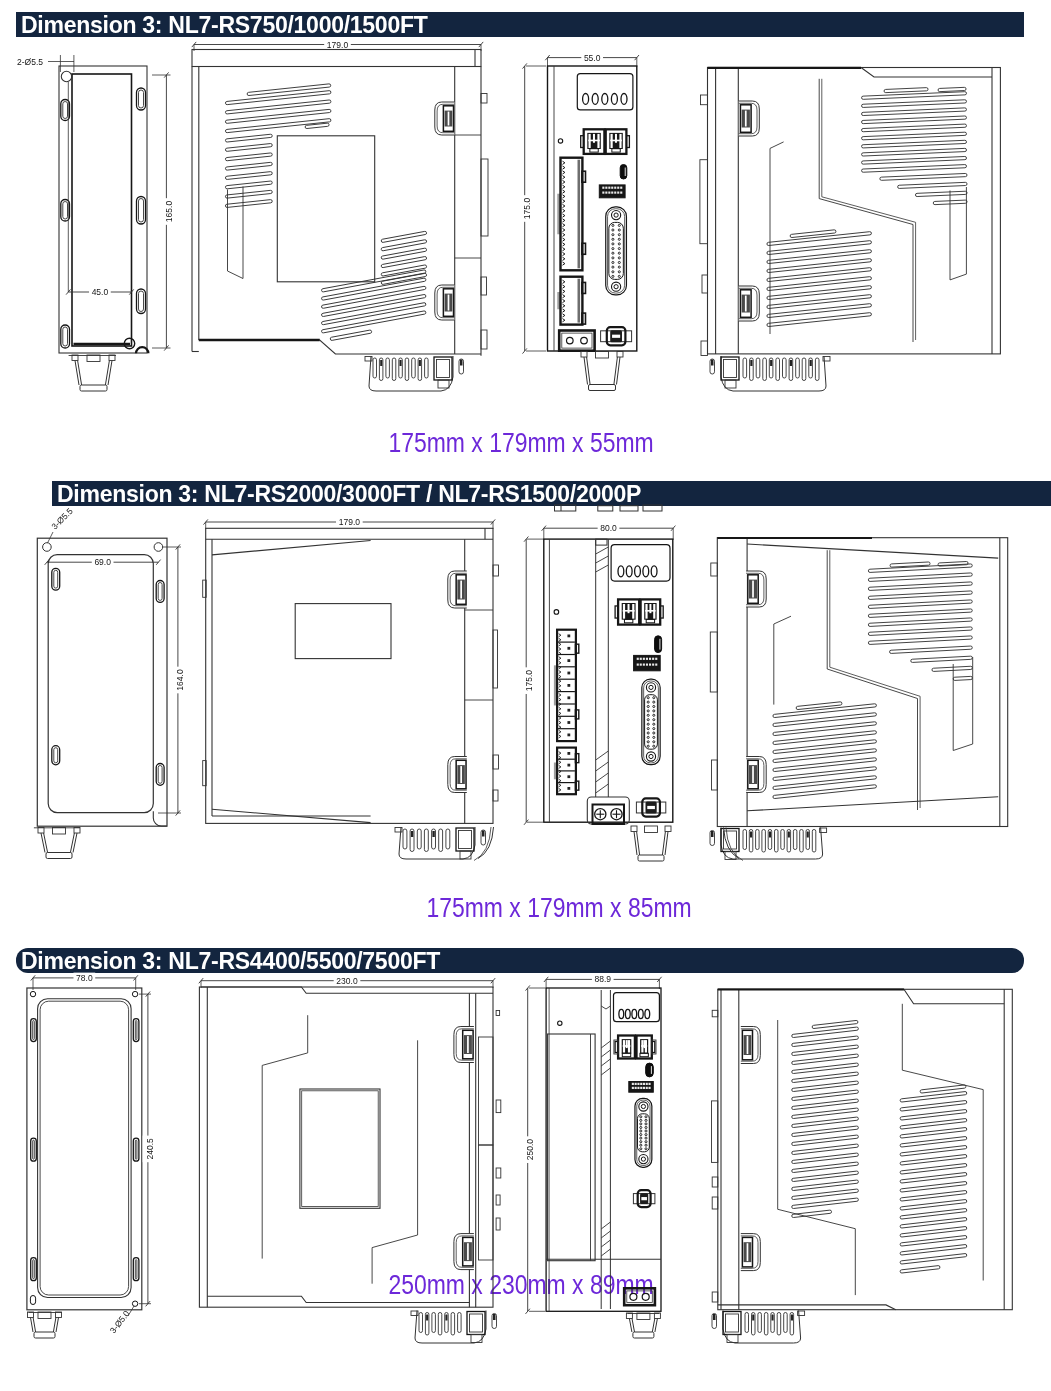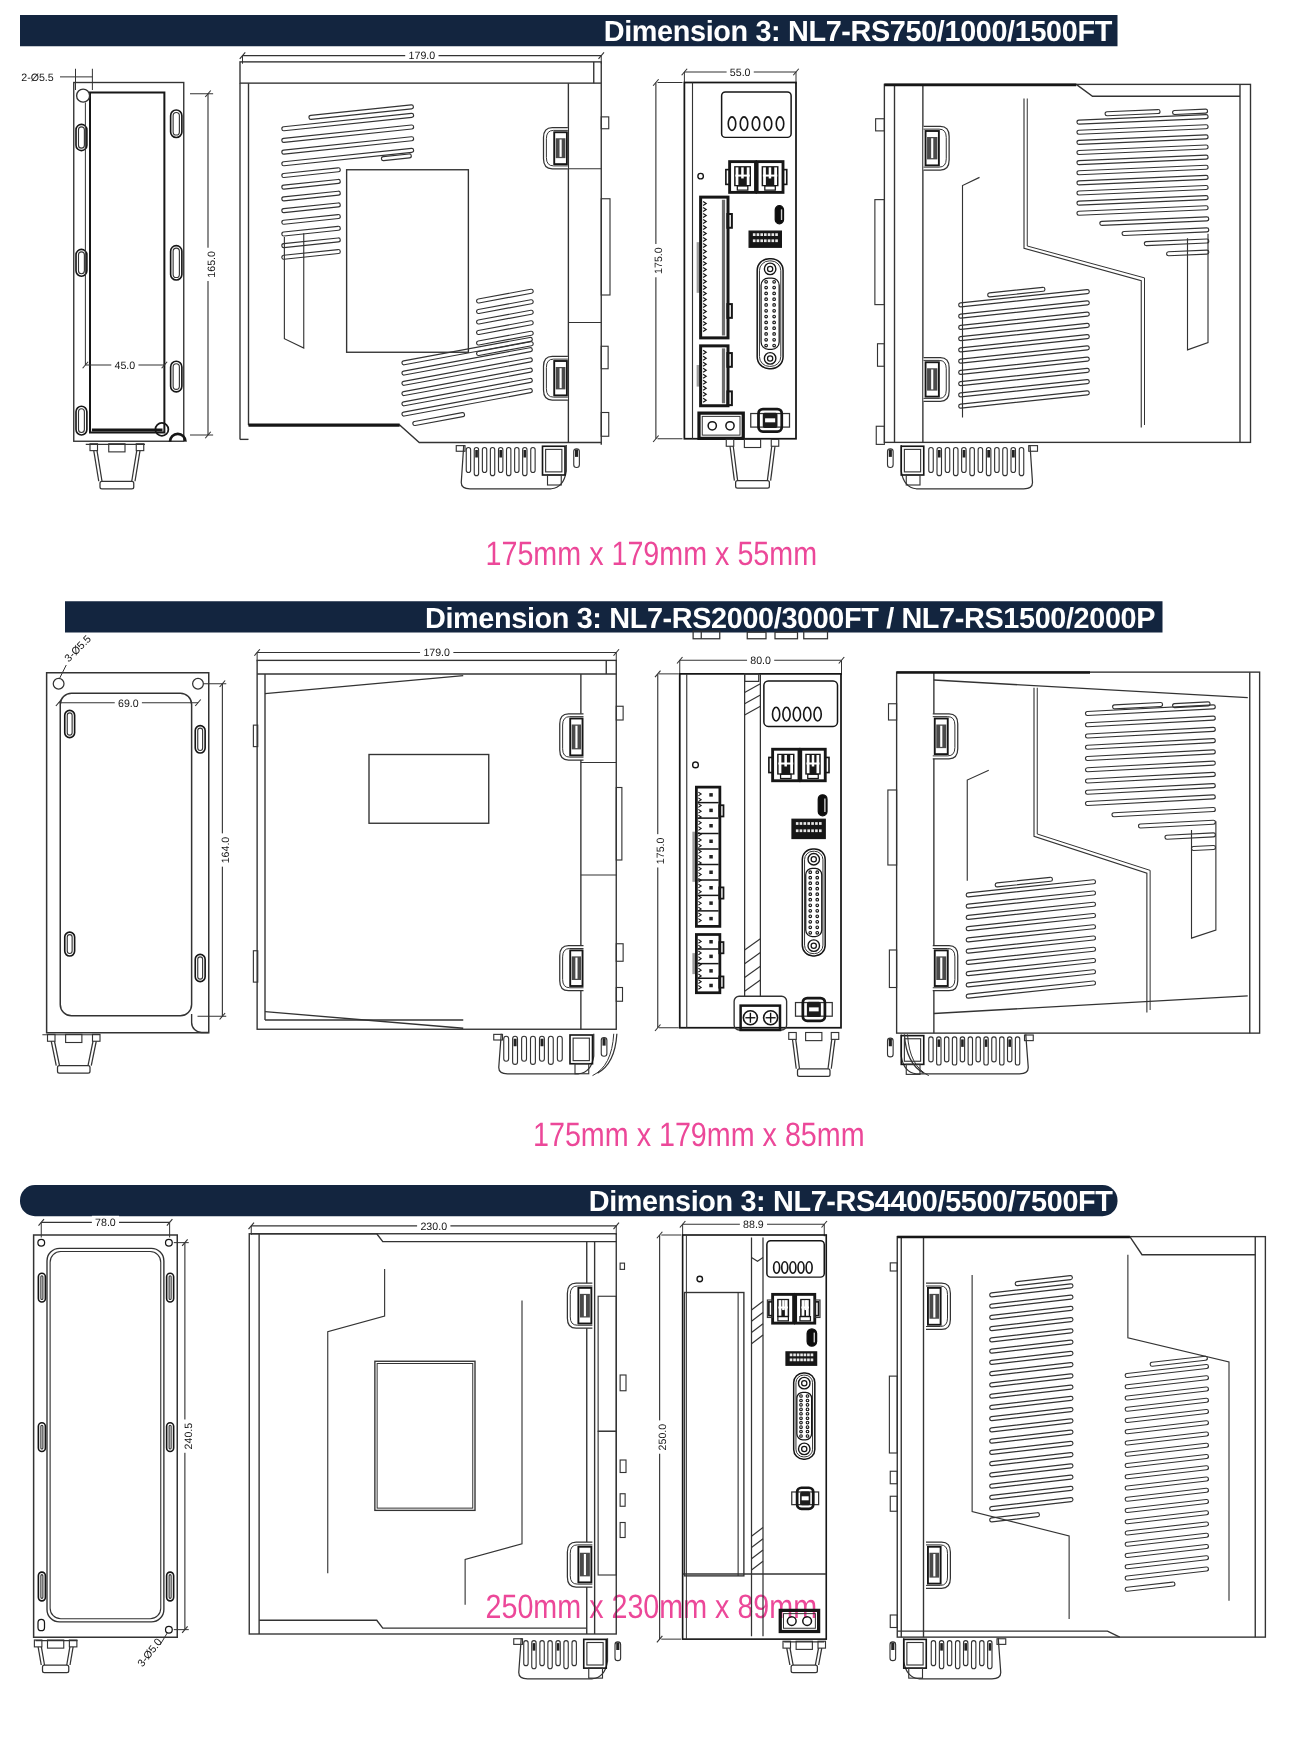--- a/index.html
+++ b/index.html
@@ -1,25 +1,25 @@
 <!DOCTYPE html>
 <html><head>
 <meta charset="utf-8">
 <style>
   html, body { margin: 0; padding: 0; background: #ffffff; }
   body { width: 1051px; height: 1391px; position: relative;
          font-family: "Liberation Sans", sans-serif; }
-  .hdr { position: absolute; left: 16px; width: 878px; height: 24.5px;
+  .hdr { position: absolute; left: 16px; width: 1008px; height: 24.5px;
           background: #13253f; color: #ffffff; font-weight: bold;
           font-size: 23.3px; line-height: 27.5px; padding-left: 5px;
-          box-sizing: border-box; white-space: nowrap; text-align: right; }
+          box-sizing: border-box; white-space: nowrap; }
   .hdr span { display: inline-block; transform: scaleX(0.99);
           transform-origin: left center; letter-spacing: -0.3px; }
   .cap { position: absolute; left: 0; width: 1042px; text-align: center;
-          font-size: 27px; color: #ec4899; white-space: nowrap; }
+          font-size: 27px; color: #6d28d9; white-space: nowrap; }
   .cap span { display: inline-block; transform: scaleX(0.85);
           transform-origin: center center; }
 </style>
 </head>
 <body>
 
 <div class="hdr" style="top:12px;"><span>Dimension 3: NL7-RS750/1000/1500FT</span></div>
 
 <div class="hdr" style="top:481px;margin-left:36px;"><span>Dimension 3: NL7-RS2000/3000FT / NL7-RS1500/2000P</span></div>
 

